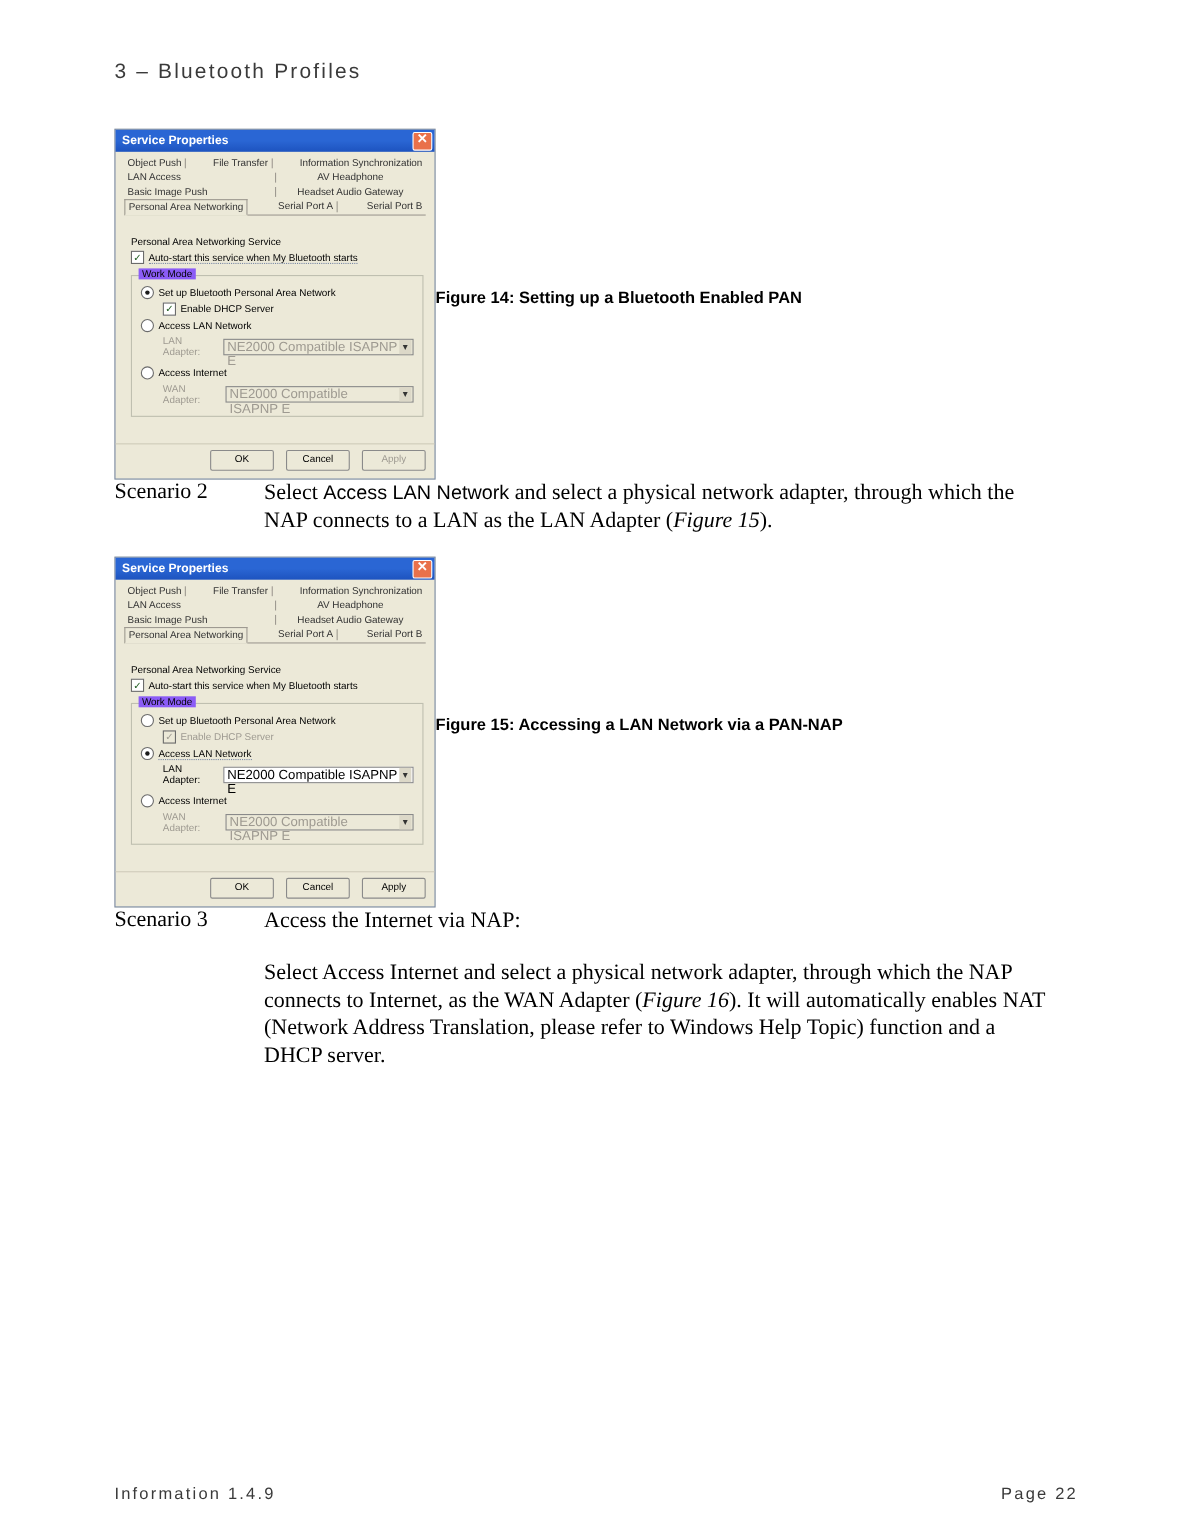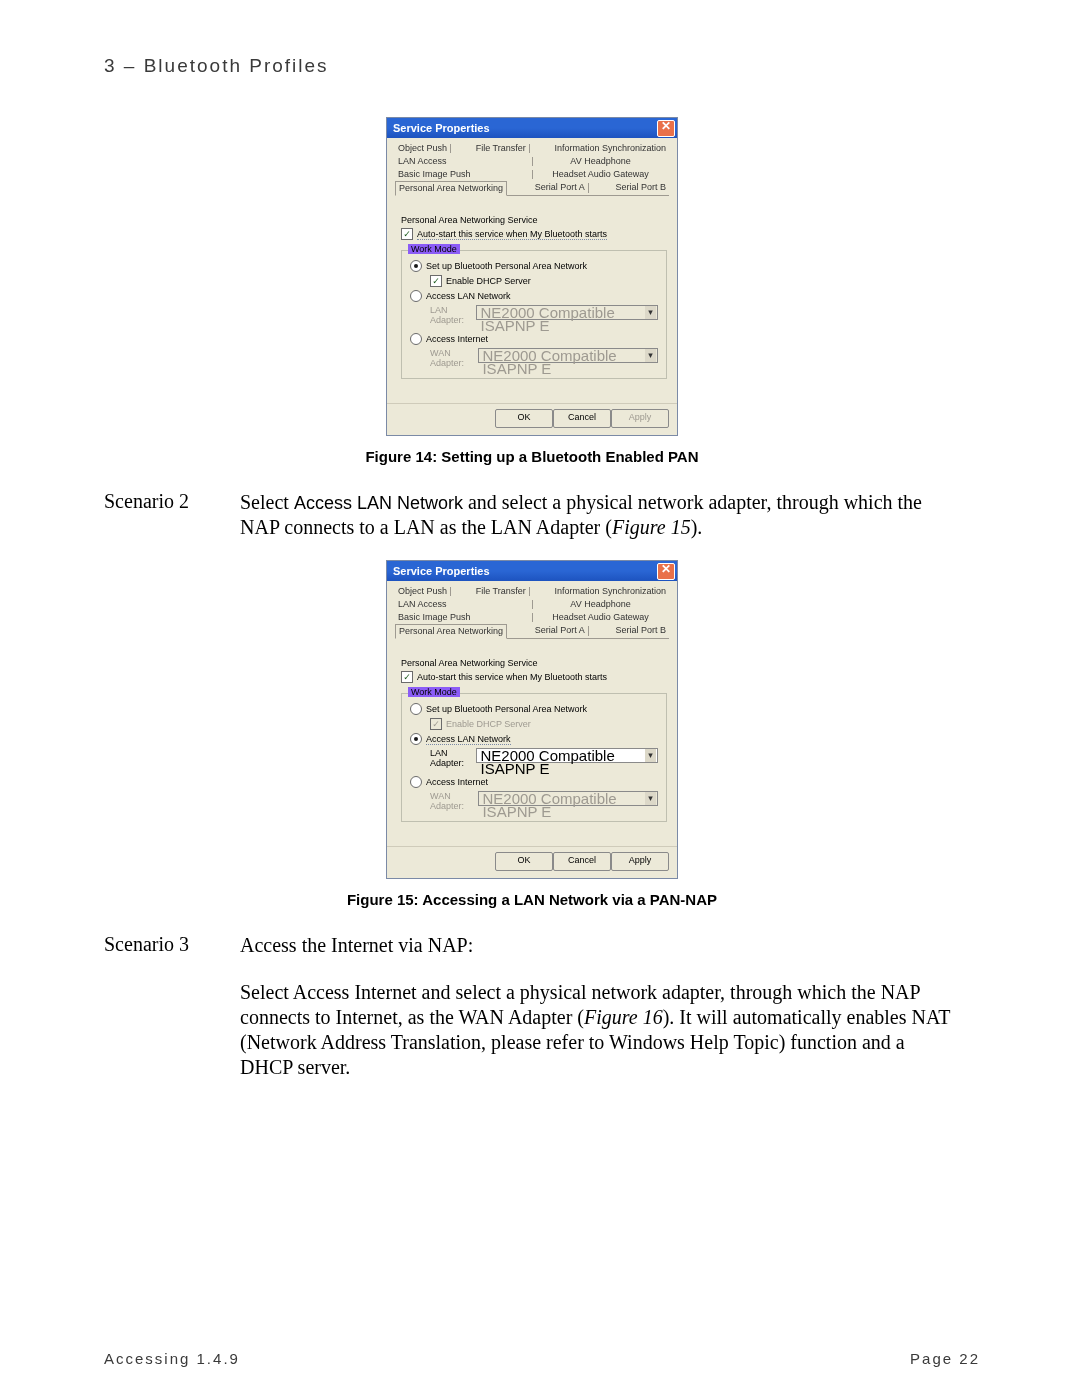--- a/index.html
+++ b/index.html
@@ -21,21 +21,21 @@
     font-size: 19px;
     letter-spacing: 2px;
     color: #3a3a3a;
     margin: 0 0 40px 0;
     font-weight: 400;
   }
 
   
   .dialog-wrapper {
     display: flex;
-    flex-direction: column;
+    flex-direction: row;
     align-items: center;
   }
   .dialog {
     width: 290px;
     background: #ece9d8;
     border: 1px solid #7b8aa6;
     font-family: Tahoma, Arial, sans-serif;
     font-size: 9px;
     color: #000;
   }
@@ -134,51 +134,51 @@
     position: relative;
   }
   .groupbox-legend {
     position: absolute;
     top: -7px; left: 6px;
     background: #8b5cf6;
     padding: 0 3px;
     font-size: 9px;
   }
   .adapter-row {
-    display:flex; align-items:flex-start; gap:4px;
+    display:flex; align-items:center; gap:4px;
     margin: 2px 0 0 20px;
     font-size: 9px;
   }
   .adapter-select {
     border: 1px solid #8a8a8a;
     background: #fff;
     padding: 0 12px 0 3px;
     height: 13px;
     line-height: 13px;
-    font-size: 15px;
+    font-size: 12px;
     position: relative;
     min-width: 136px;
   }
   .adapter-select.disabled { color:#9e9a91; background:#ece9d8; }
   .adapter-select::after {
     content:"▾";
     position:absolute; right:1px; top:0;
     width:11px; text-align:center;
     background:#dcd8c8;
     color:#333;
     font-size:9px;
   }
   .dotted { border-bottom: 1px dotted #7b8aa6; display:inline; }
   .btn-row {
     border-top: 1px solid #cfcbba;
     margin-top: 20px;
     padding: 5px 8px 7px 8px;
     display:flex;
     justify-content:flex-end;
-    gap:0;
+    gap:11px;
   }
   .winbtn {
     width: 56px;
     height: 17px;
     background: #ece9d8;
     border: 1px solid #8a8a8a;
     font-size: 9px;
     line-height: 15px;
     text-align: center;
     border-radius: 2px;
@@ -386,16 +386,16 @@
     <div class="scenario-label">Scenario 3</div>
     <div class="scenario-body">
       <div style="margin-bottom:22px">Access the Internet via NAP:</div>
       <div>
         <span>Select Access Internet and select a physical network adapter, through which the NAP connects to Internet, as the WAN Adapter (</span><span class="em">Figure 16</span><span>). It will automatically enables NAT (Network Address Translation, please refer to Windows Help Topic) function and a DHCP server.</span>
       </div>
     </div>
   </div>
 
   <div class="footer">
-    <span>Accessing 1.4.9</span>
+    <span>Information 1.4.9</span>
     <span>Page 22</span>
   </div>
 </div>
 
 </body></html>

